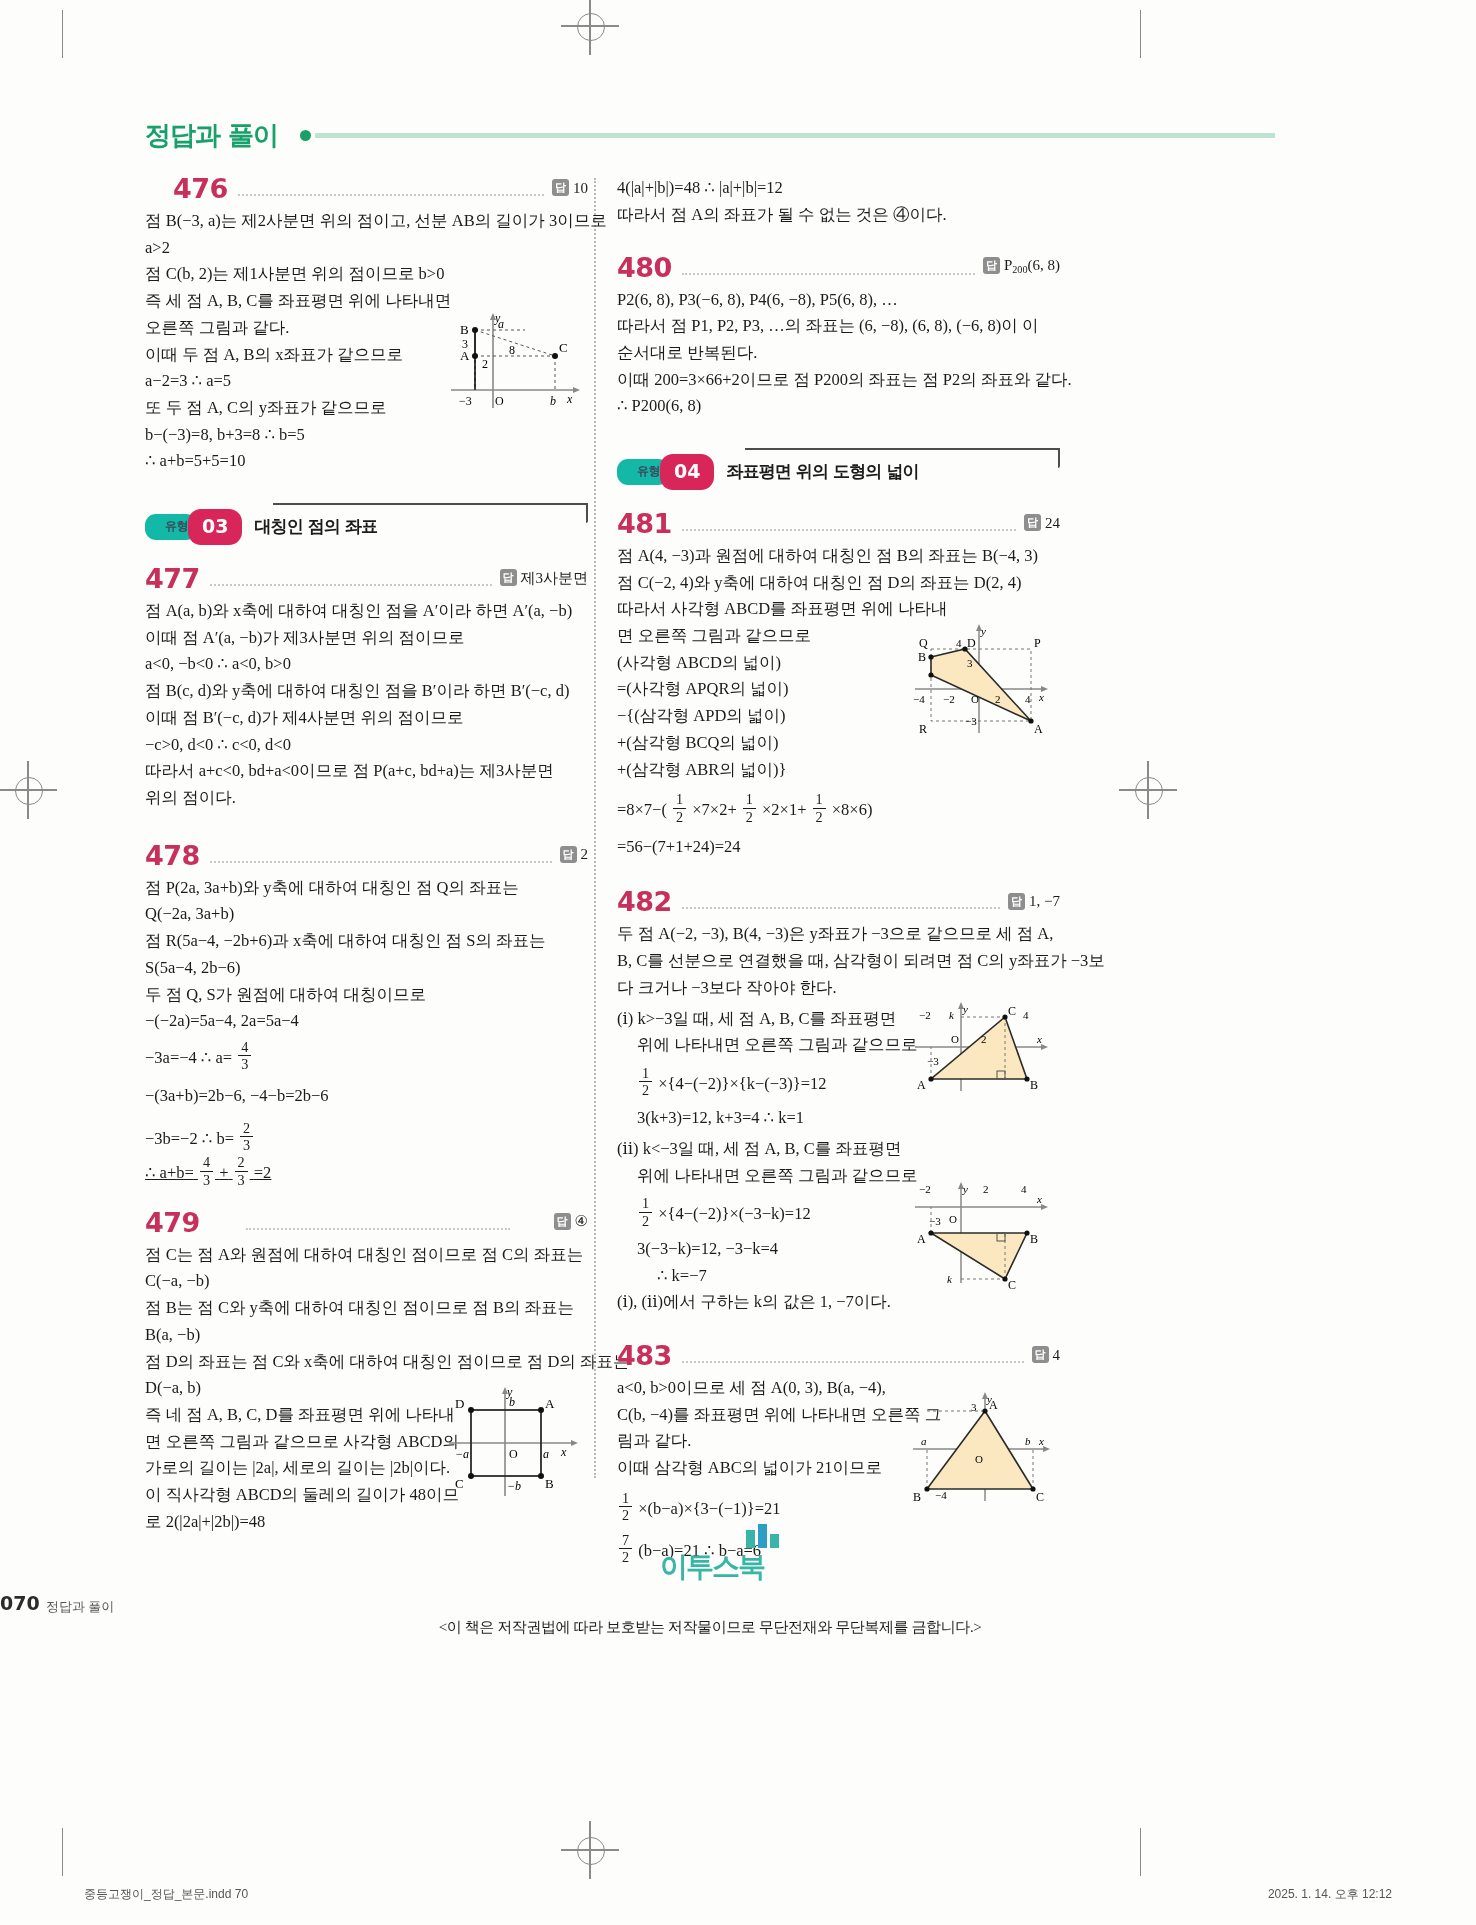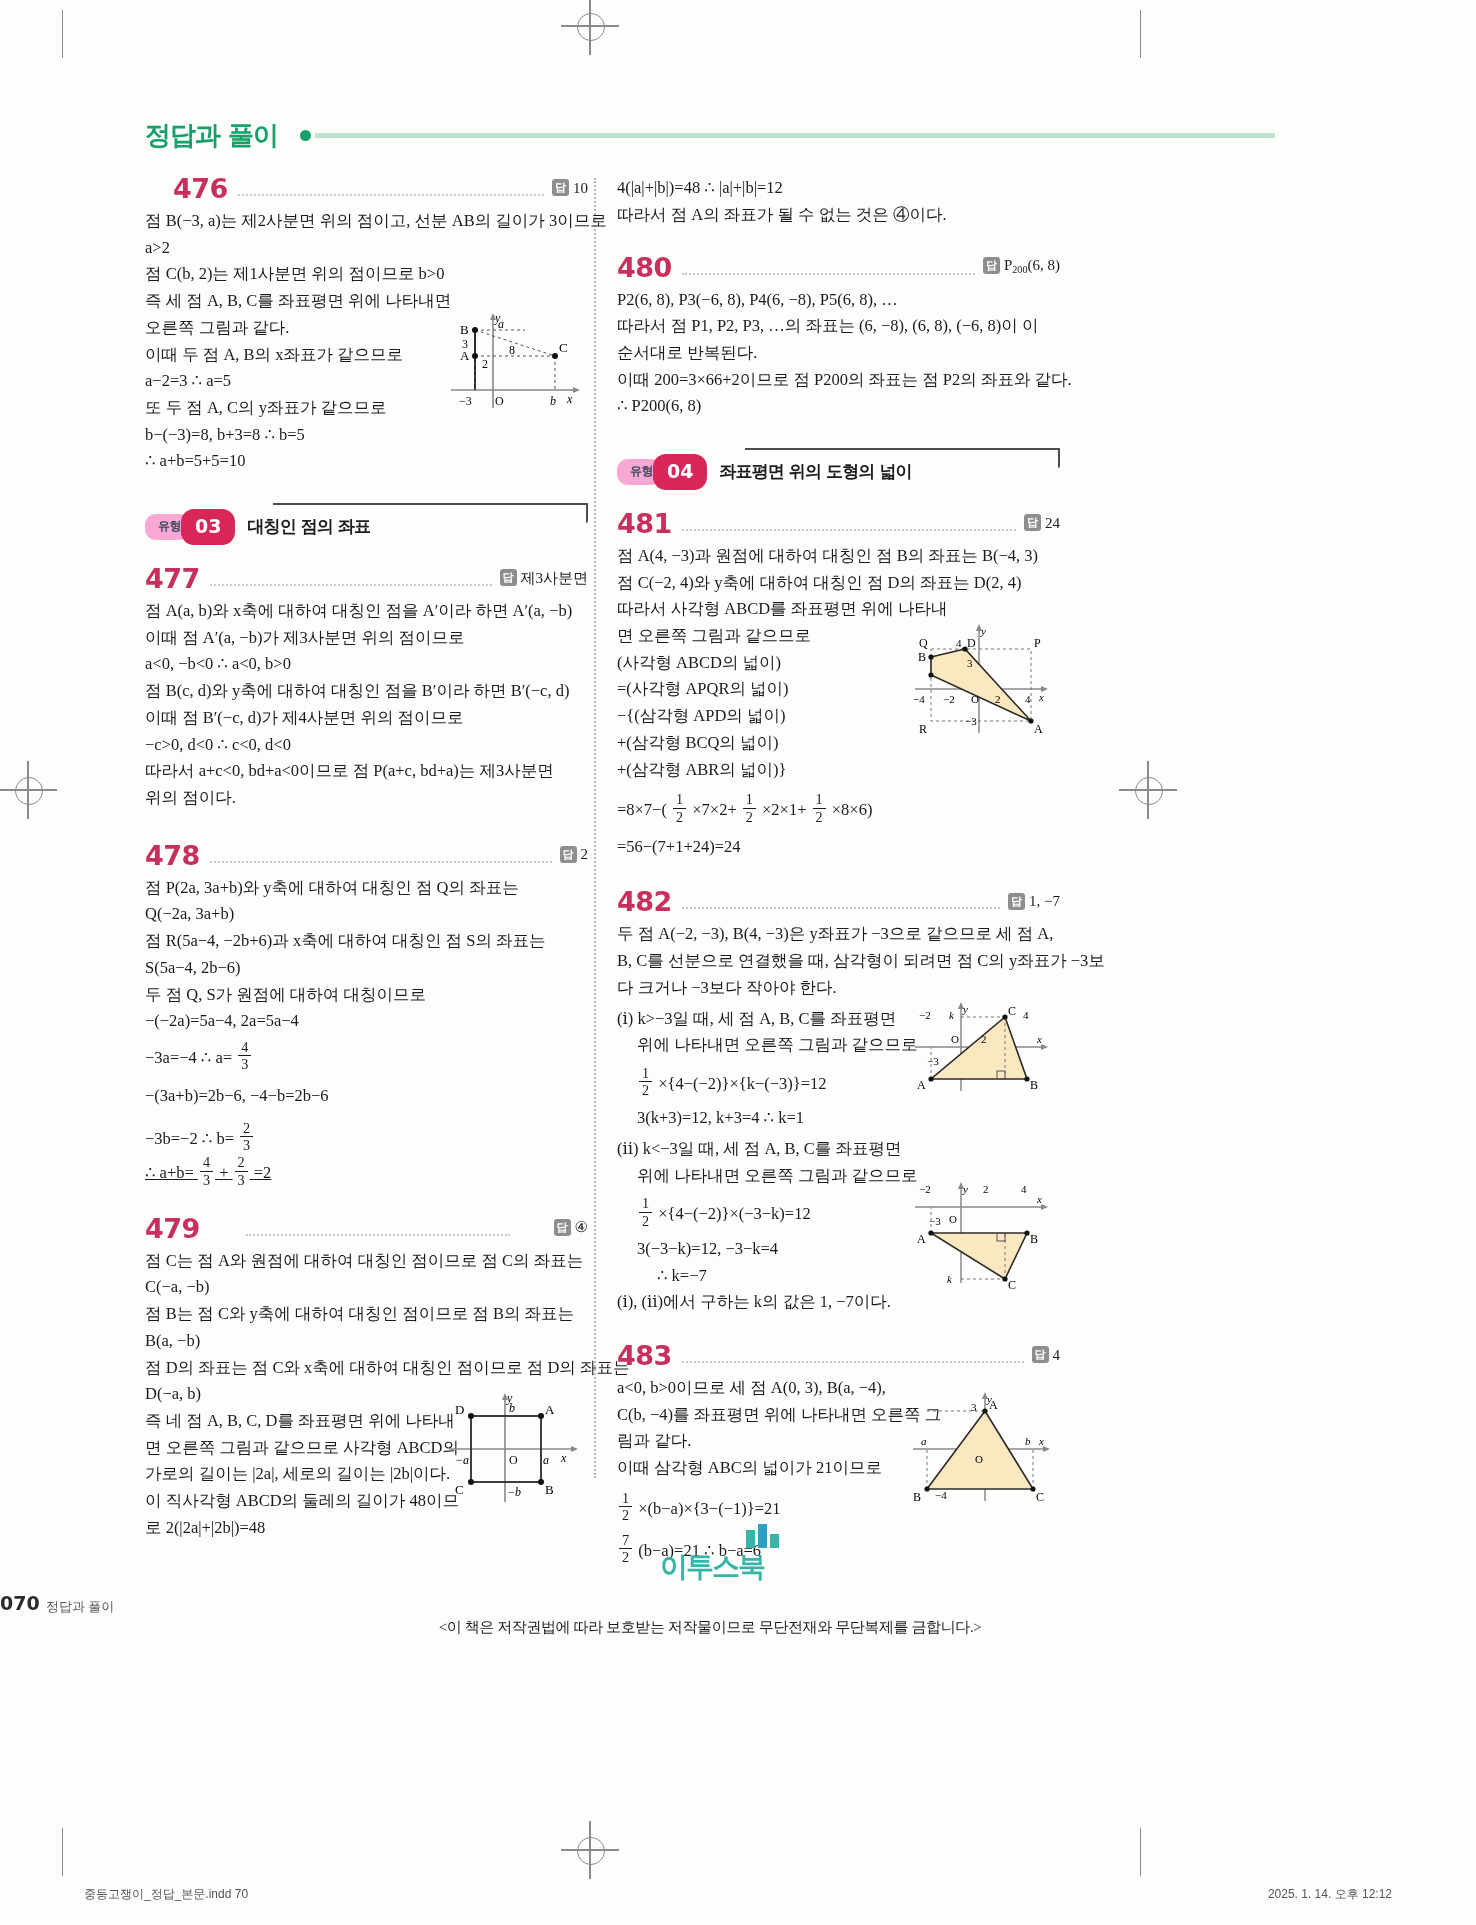--- a/index.html
+++ b/index.html
@@ -47,23 +47,23 @@
   .ans-ico{
     display:inline-block;width:17px;height:17px;background:#8e8e8e;border-radius:3px;
     color:#fff;font-family:"DejaVu Sans","Liberation Sans",sans-serif;
     font-size:11px;line-height:17px;text-align:center;font-weight:bold;
   }
 
   
   .type-banner{display:flex;align-items:center;margin:34px 0 8px 0;position:relative;}
   .tb-pillwrap{display:flex;align-items:center;position:relative;z-index:2;}
   .tb-ko{
-    background:#f9a8d4;color:#3b4a5a;border-radius:11px;
+    background:#14b8a6;color:#3b4a5a;border-radius:11px;
     font-family:"DejaVu Sans","Liberation Sans",sans-serif;font-weight:bold;
-    font-size:12px;padding:3px 9px 4px 13px;letter-spacing:-0.5px;
+    font-size:12px;padding:3px 9px 4px 20px;letter-spacing:-0.5px;
   }
   .tb-num{
     background:#d8255a;color:#fff;border-radius:13px;
     font-family:"DejaVu Sans","Liberation Sans",sans-serif;font-weight:bold;
     font-size:19px;padding:2px 14px 3px 14px;margin-left:-9px;letter-spacing:0px;
   }
   .tb-label{
     font-family:"DejaVu Sans","Liberation Sans",sans-serif;font-weight:bold;
     font-size:17px;color:#1b1b1b;margin-left:12px;letter-spacing:-0.9px;white-space:nowrap;
   }
@@ -267,21 +267,21 @@
         <span class="de">3</span>
       </span>
       <span>+</span>
       <span class="frac">
         <span class="nu">2</span>
         <span class="de">3</span>
       </span>
       <span>=2</span>
     </p>
 
-    <div class="qnum-row" style="margin-top:26px;gap:36px;">
+    <div class="qnum-row" style="margin-top:20px;gap:36px;">
       <span class="qnum">479</span>
       <span class="qdots"></span>
       <span class="ans">
         <span class="ans-ico">답</span>
         <span>④</span>
       </span>
     </div>
     <div style="position:relative;">
       <p class="ln">점 C는 점 A와 원점에 대하여 대칭인 점이므로 점 C의 좌표는</p>
       <p class="ln">C(−a, −b)</p>

